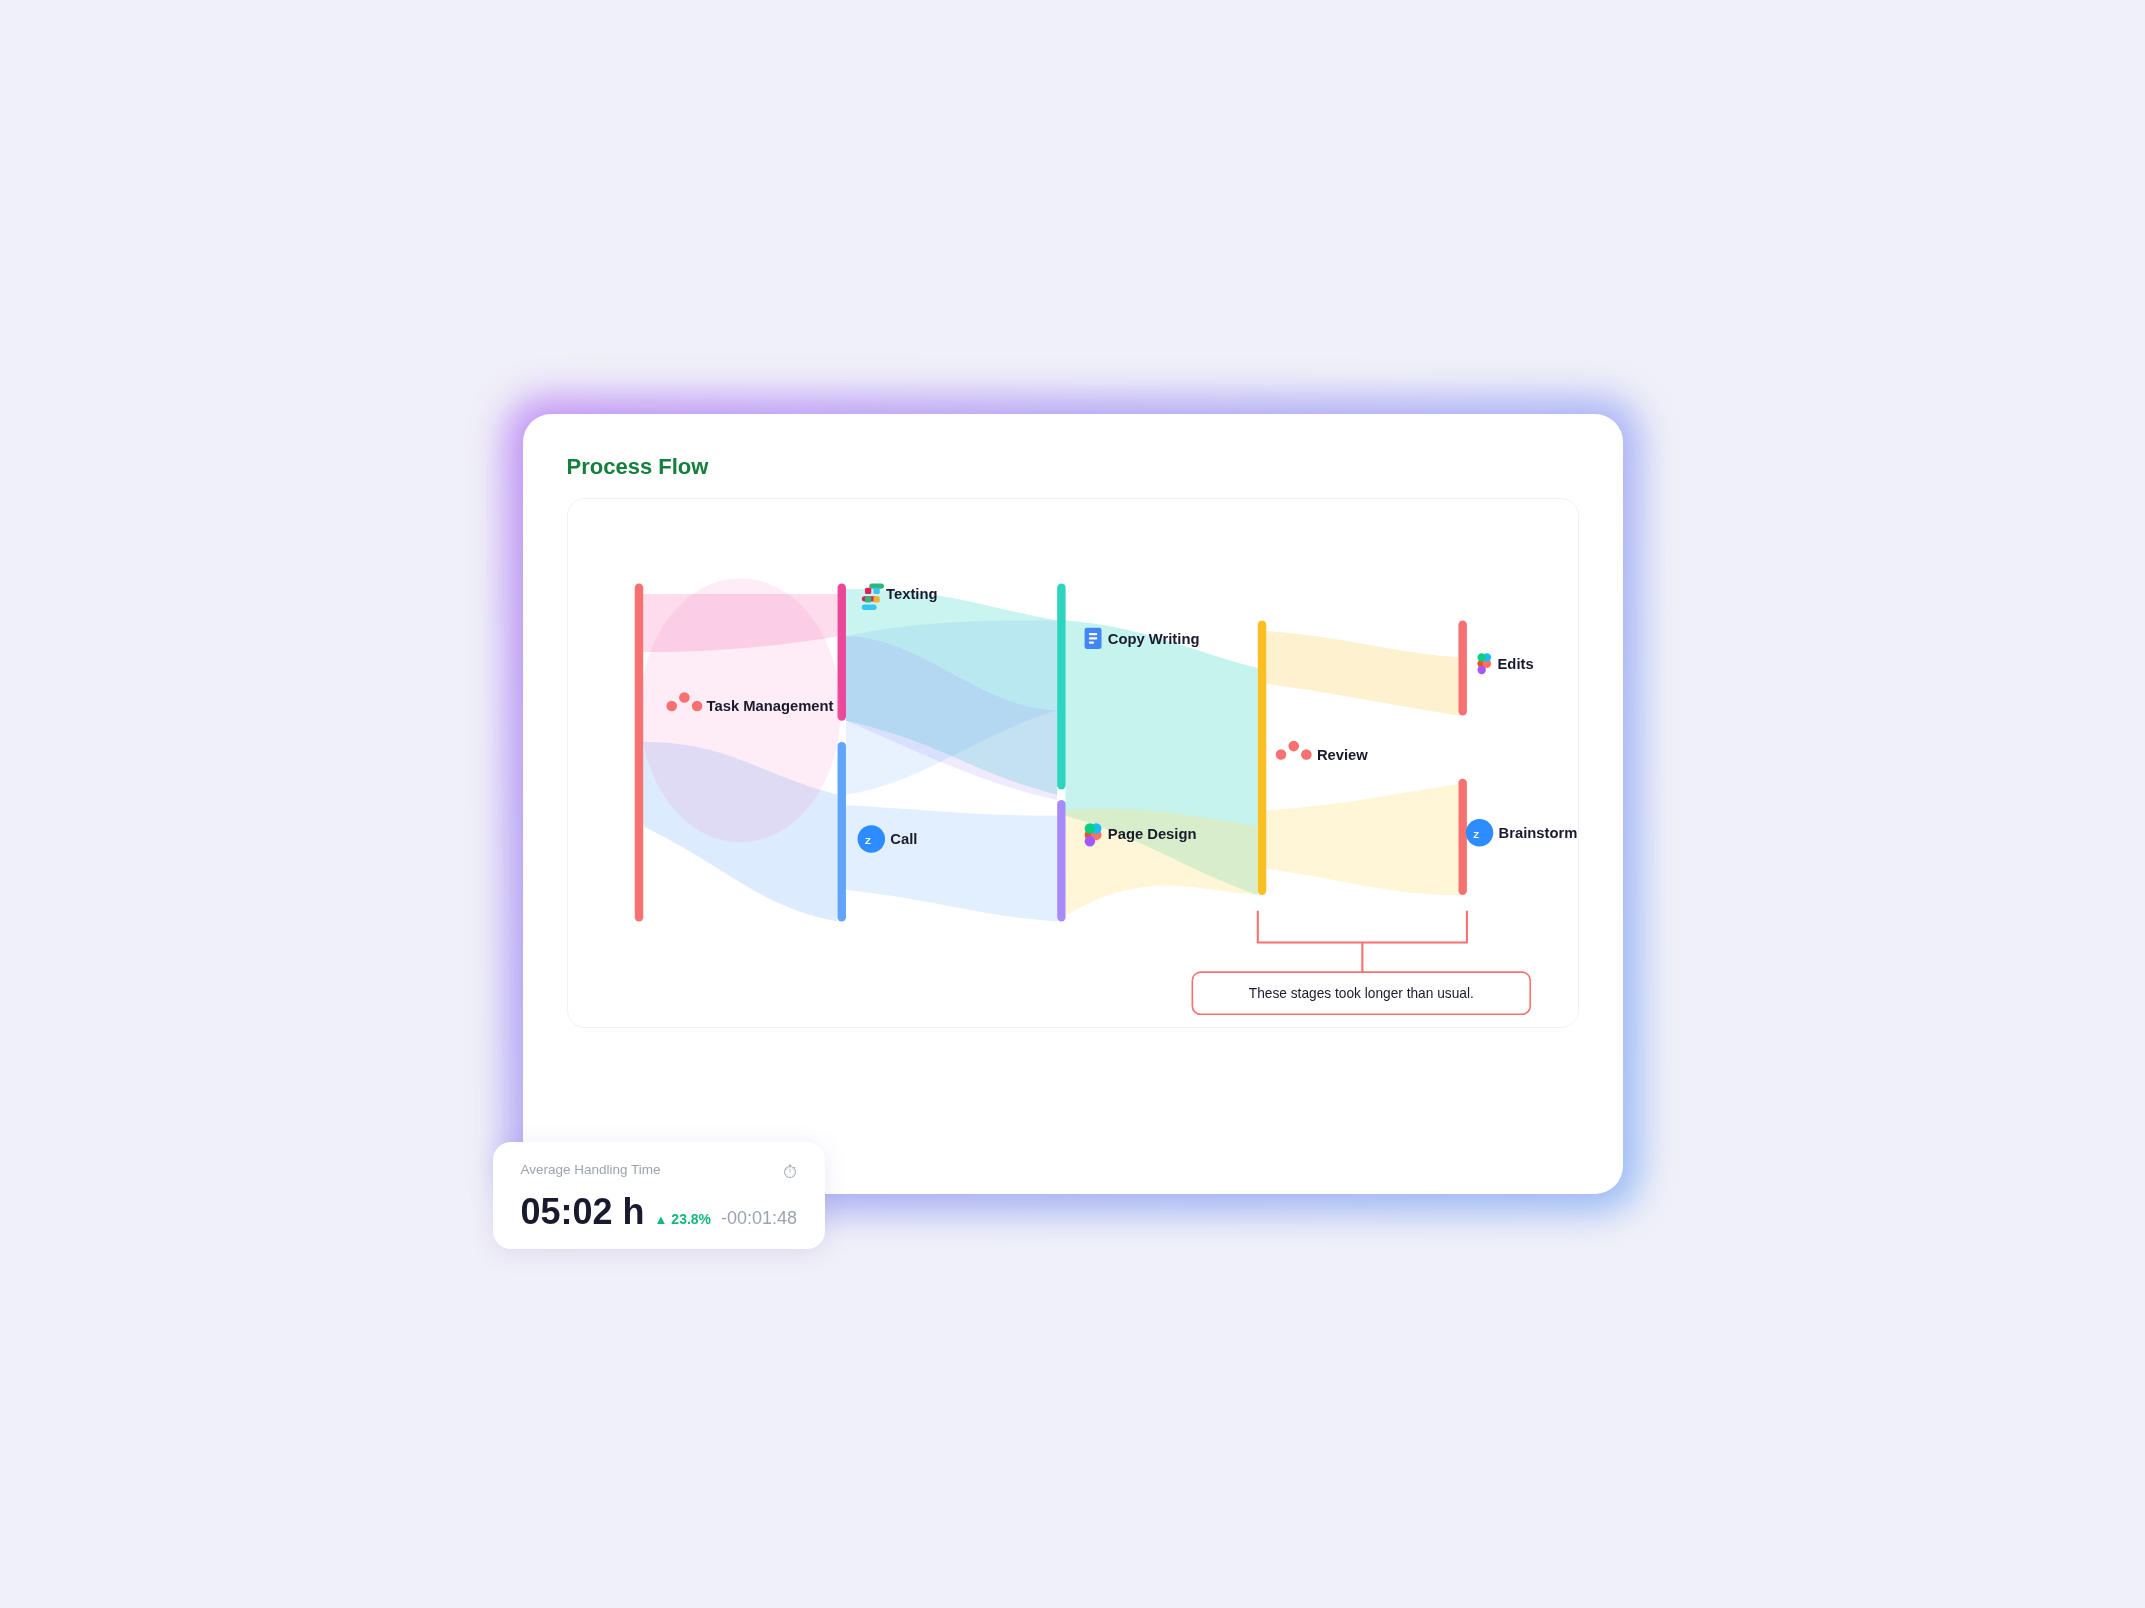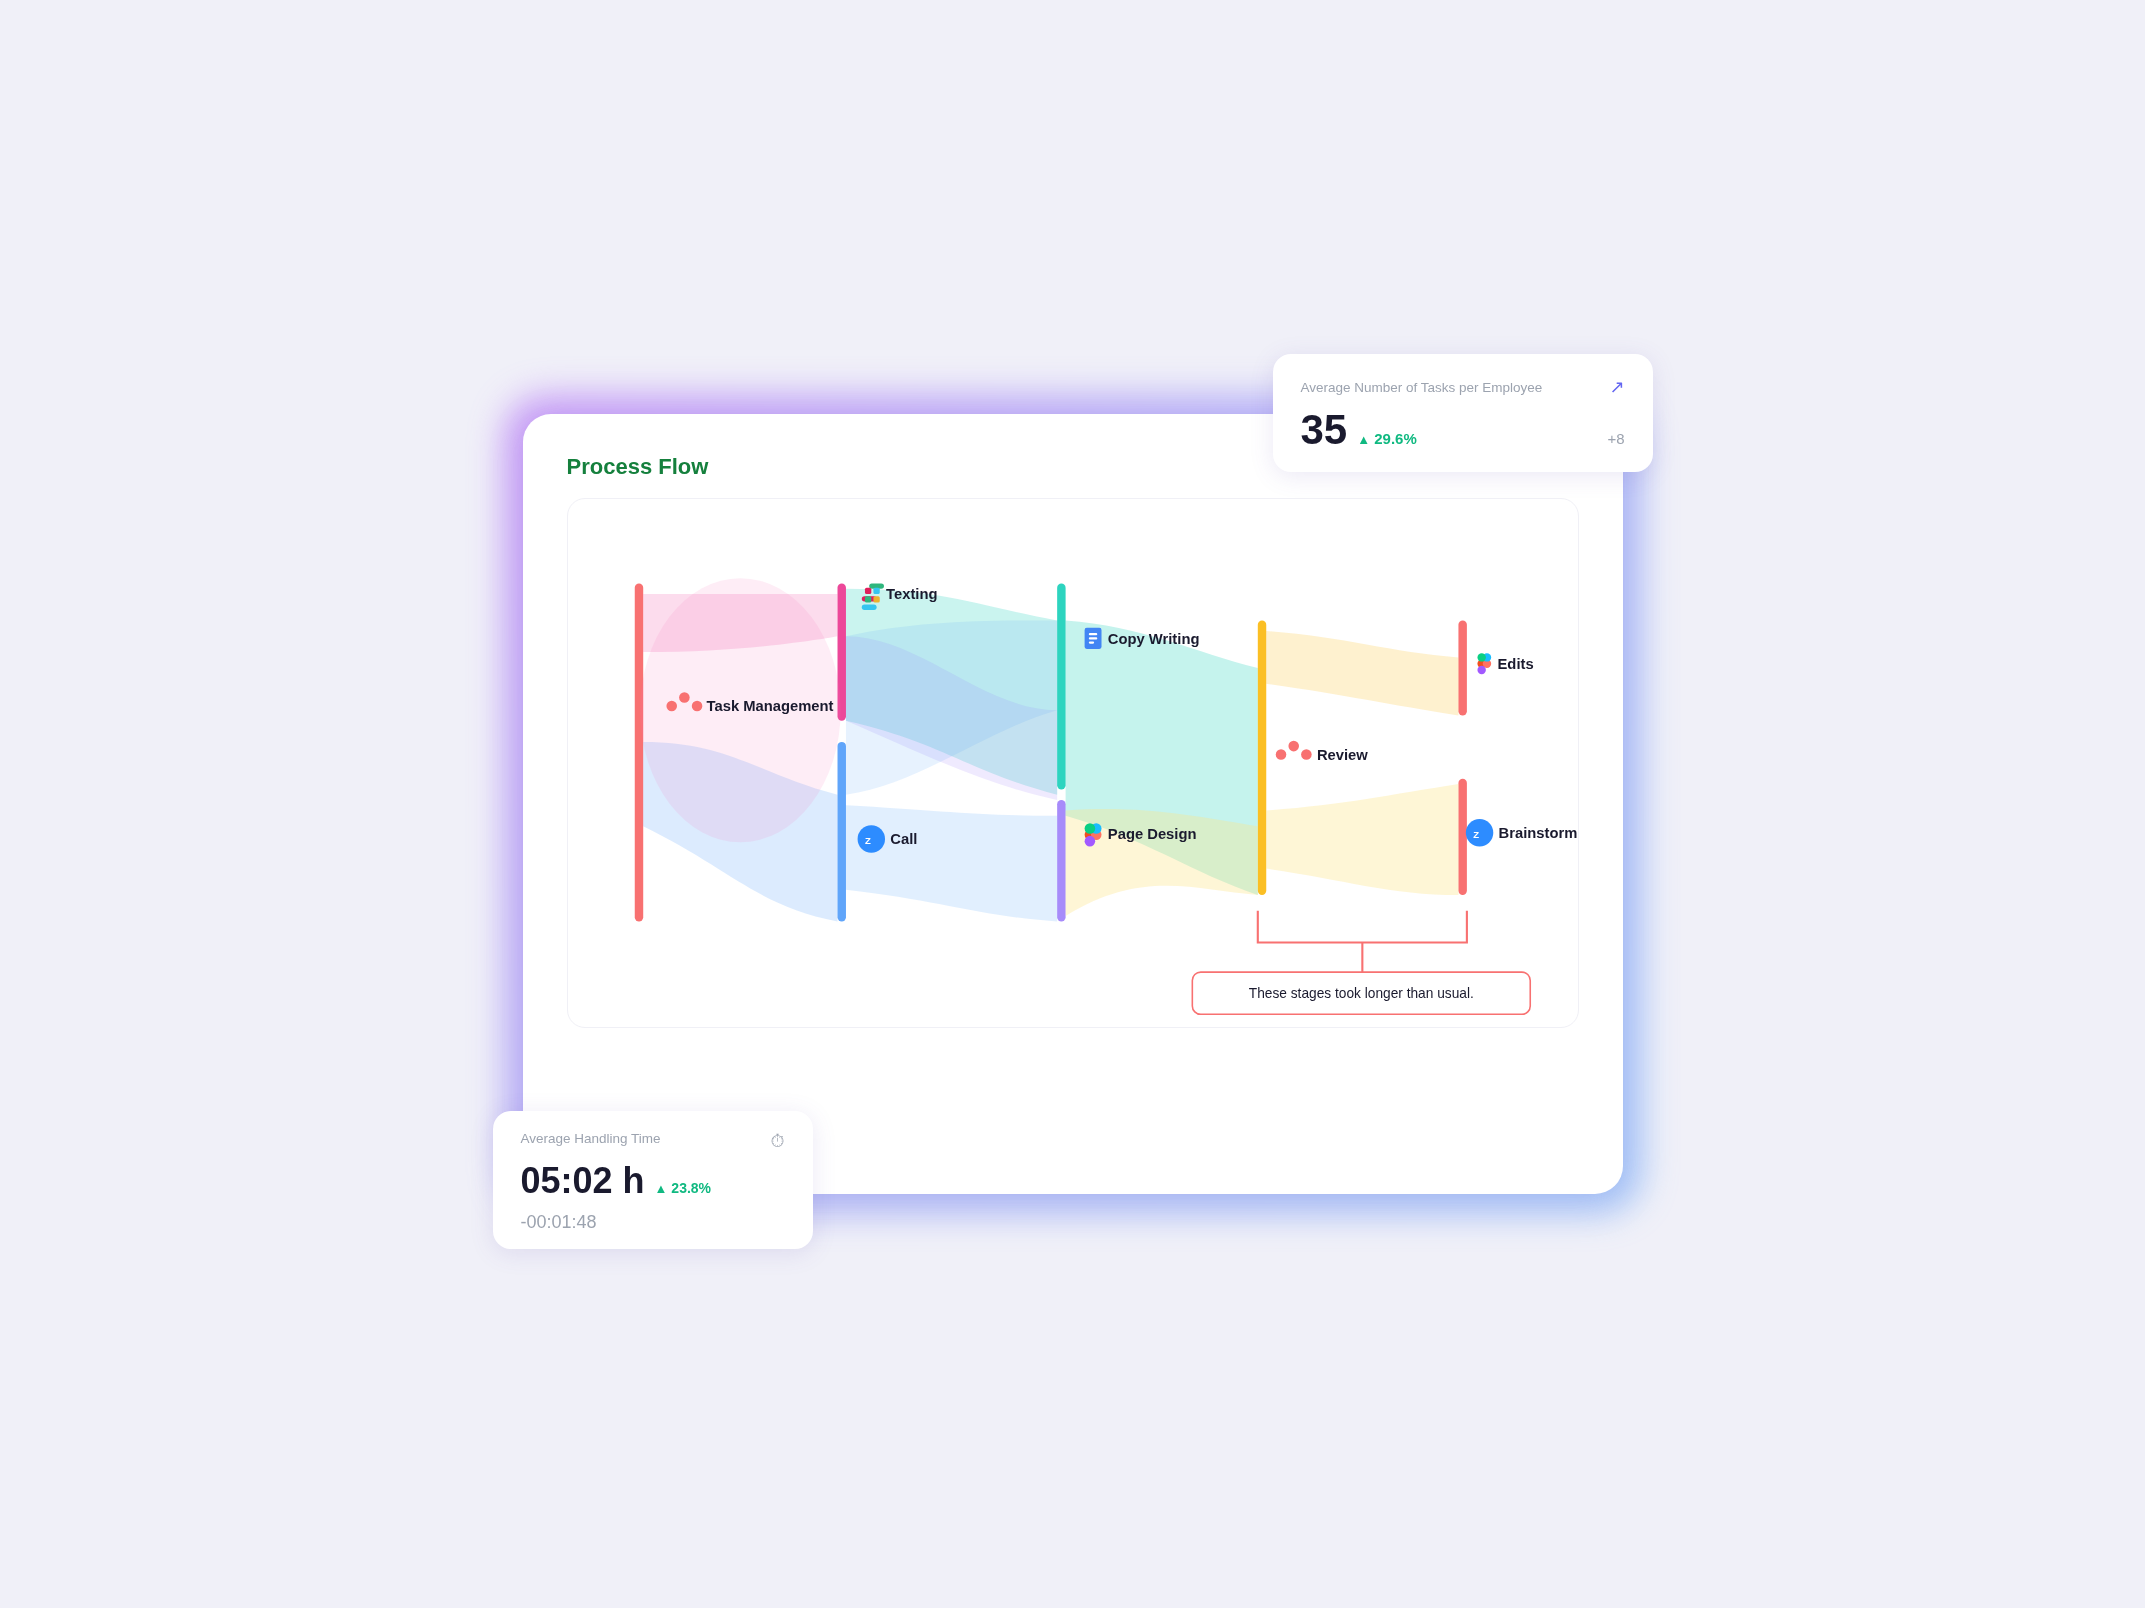--- a/index.html
+++ b/index.html
@@ -135,21 +135,20 @@
       align-items: flex-start;
       justify-content: space-between;
     }
 
     .stat-card-bottom .stat-row {
       display: flex;
       align-items: baseline;
       gap: 10px;
       margin-top: 8px;
       justify-content: space-between;
-      flex-direction: column;
     }
 
     .stat-card-bottom .big-num {
       font-size: 36px;
       font-weight: 800;
       color: #1a1a2e;
     }
 
     .stat-card-bottom .pct {
       color: #10b981;
@@ -170,36 +169,20 @@
 
   </style>
 </head>
 <body>
 
 <div class="outer-wrapper">
   <div class="glow-bg"></div>
 
   <div class="main-card">
 
-    <div class="stat-card-top">
-      <div class="stat-label">
-        <span>Average Number of Tasks per Employee</span>
-        <span class="trend-icon">↗</span>
-      </div>
-      <div class="stat-row">
-        <div style="display:flex;align-items:baseline;gap:10px;">
-          <span class="big-num">35</span>
-          <span class="pct">
-            <span class="up-arrow">▲</span>
-            <span>29.6%</span>
-          </span>
-        </div>
-        <span class="delta">+8</span>
-      </div>
-    </div>
 
     <div class="card-title">Process Flow</div>
 
     <div class="flow-area">
       <svg class="flow-svg" viewBox="0 0 950 500" xmlns="http://www.w3.org/2000/svg">
 
         <rect x="60" y="80" width="8" height="320" rx="4" fill="#f87171"></rect>
 
         <rect x="252" y="80" width="8" height="130" rx="4" fill="#ec4899"></rect>
         <rect x="252" y="230" width="8" height="170" rx="4" fill="#60a5fa"></rect>

